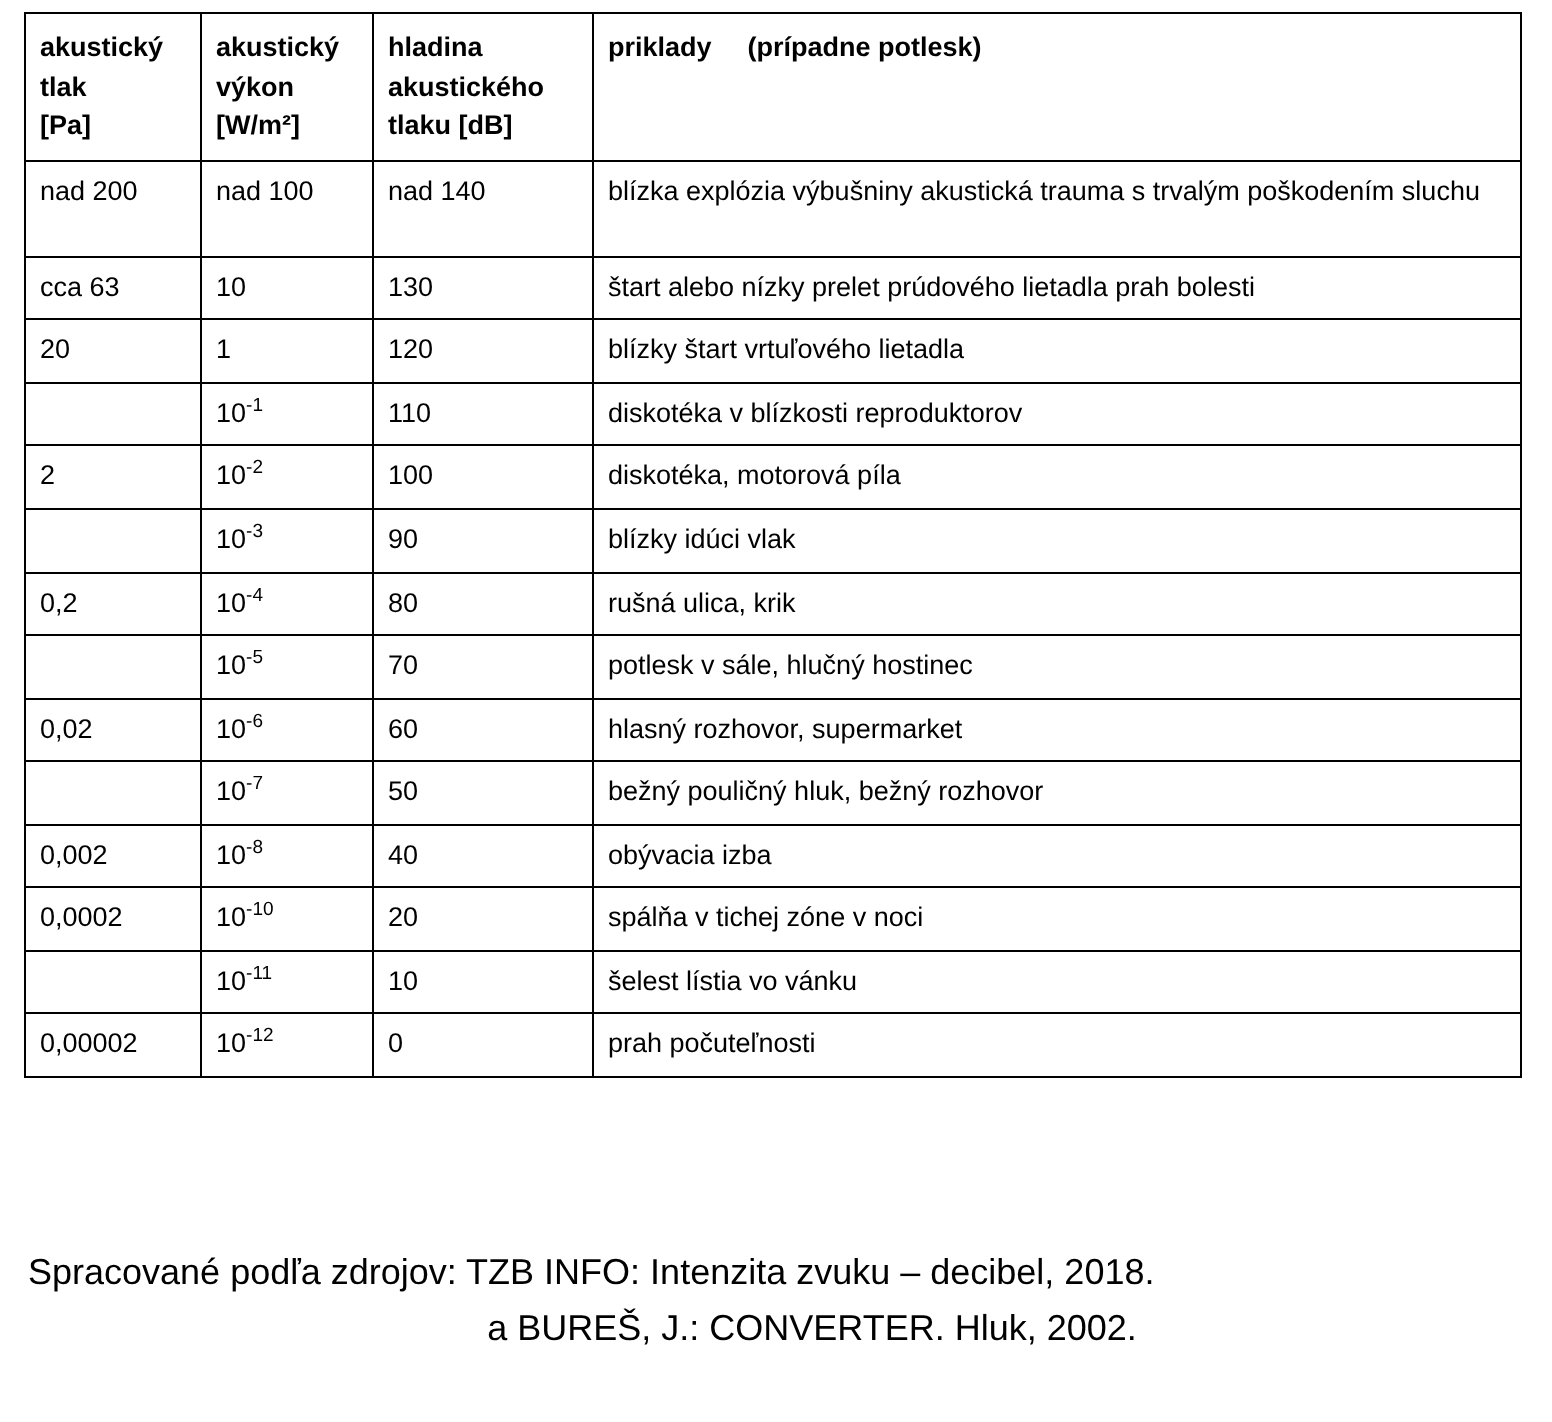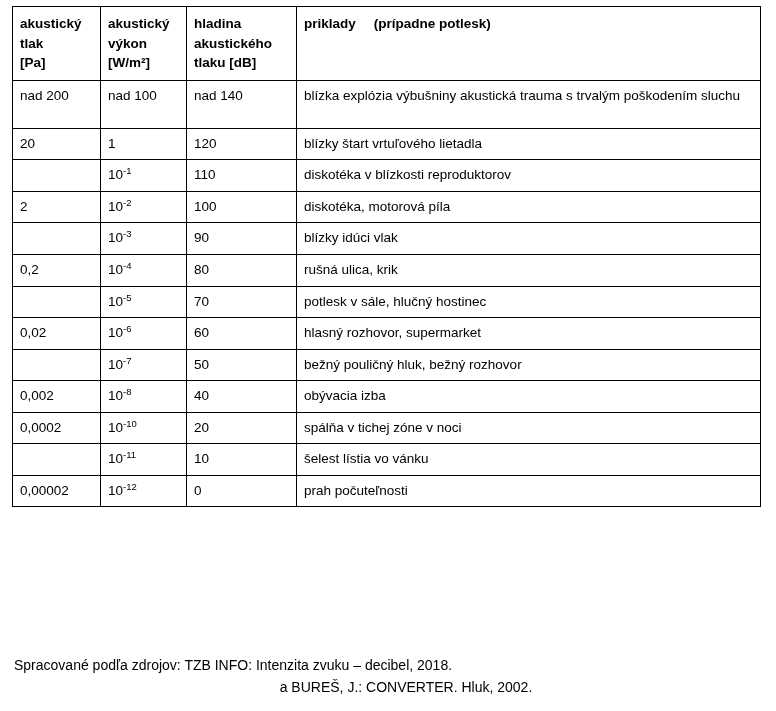--- a/index.html
+++ b/index.html
@@ -59,23 +59,23 @@
     font-size: 9.5px;
     vertical-align: super;
     line-height: 0;
   }
   tbody tr { height: 30px; }
   tbody tr.tall { height: 48px; }
 
   #source {
     position: absolute;
     left: 14px;
-    top: 655px;
+    top: 623px;
     width: 740px;
-    font-size: 14px;
+    font-size: 18px;
     line-height: 1.55;
   }
   #source .line2 {
     padding-left: 44px;
     text-align: center;
   }
 </style>
 </head>
 <body>
 
@@ -110,20 +110,26 @@
       </tr>
     </thead>
     <tbody id="table-body">
         <tr class="tall">
           <td class="val">nad 200</td>
           <td class="pow">nad 100</td>
           <td class="lvl">nad 140</td>
           <td class="desc"><span>blízka  explózia  výbušniny </span><span class="it">akustická  trauma  s trvalým poškodením sluchu</span></td>
         </tr>
         <tr>
+          <td class="val">cca 63</td>
+          <td class="pow">10</td>
+          <td class="lvl">130</td>
+          <td class="desc"><span>štart alebo nízky prelet prúdového lietadla </span><span class="it">prah bolesti</span></td>
+        </tr>
+        <tr>
           <td class="val">20</td>
           <td class="pow">1</td>
           <td class="lvl">120</td>
           <td class="desc"><span>blízky štart vrtuľového lietadla</span><span class="it"></span></td>
         </tr>
         <tr>
           <td class="val"></td>
           <td class="pow"><span>10</span><sup>-1</sup></td>
           <td class="lvl">110</td>
           <td class="desc"><span>diskotéka v blízkosti reproduktorov</span><span class="it"></span></td>

